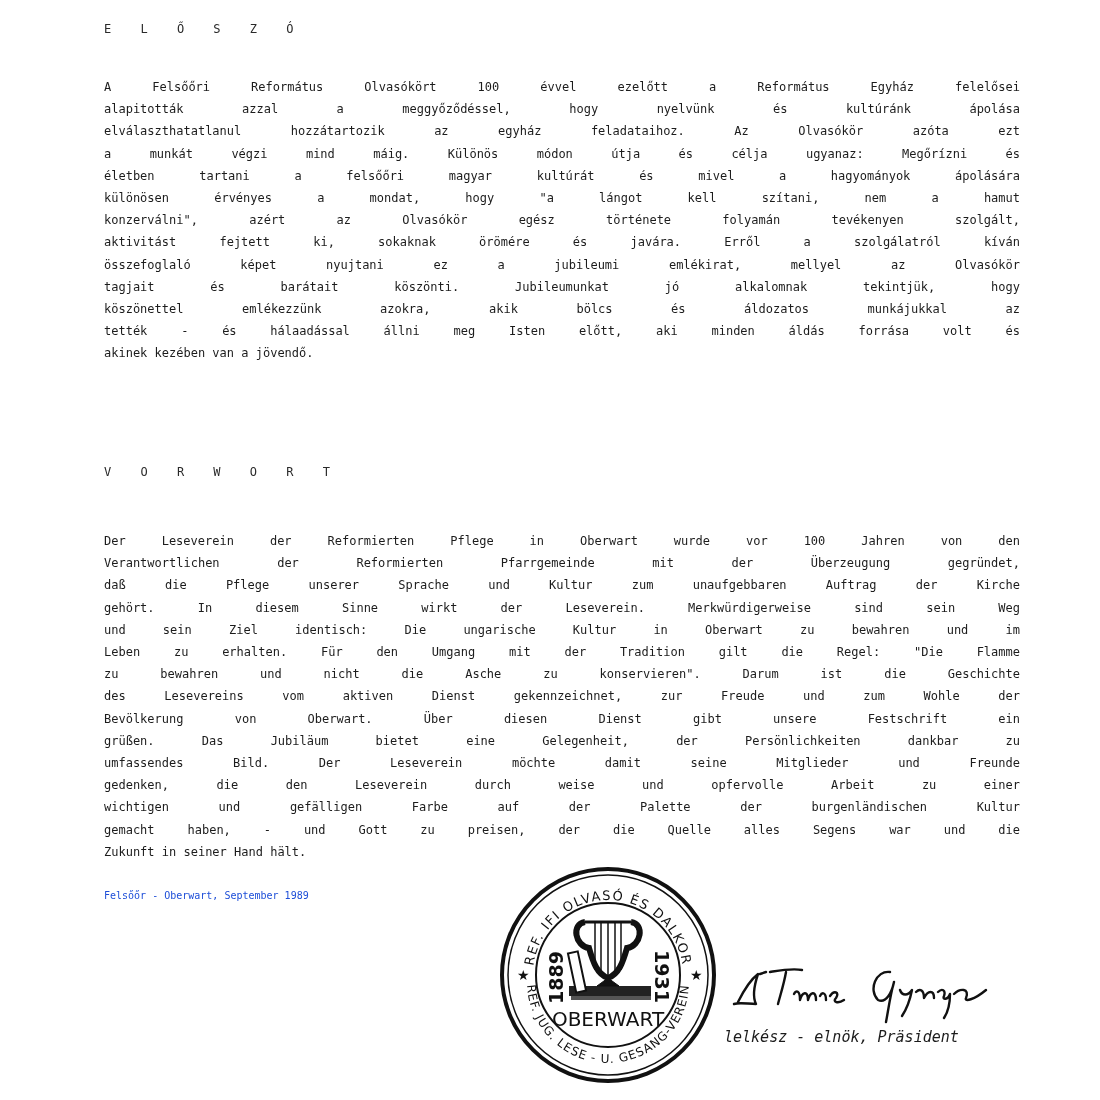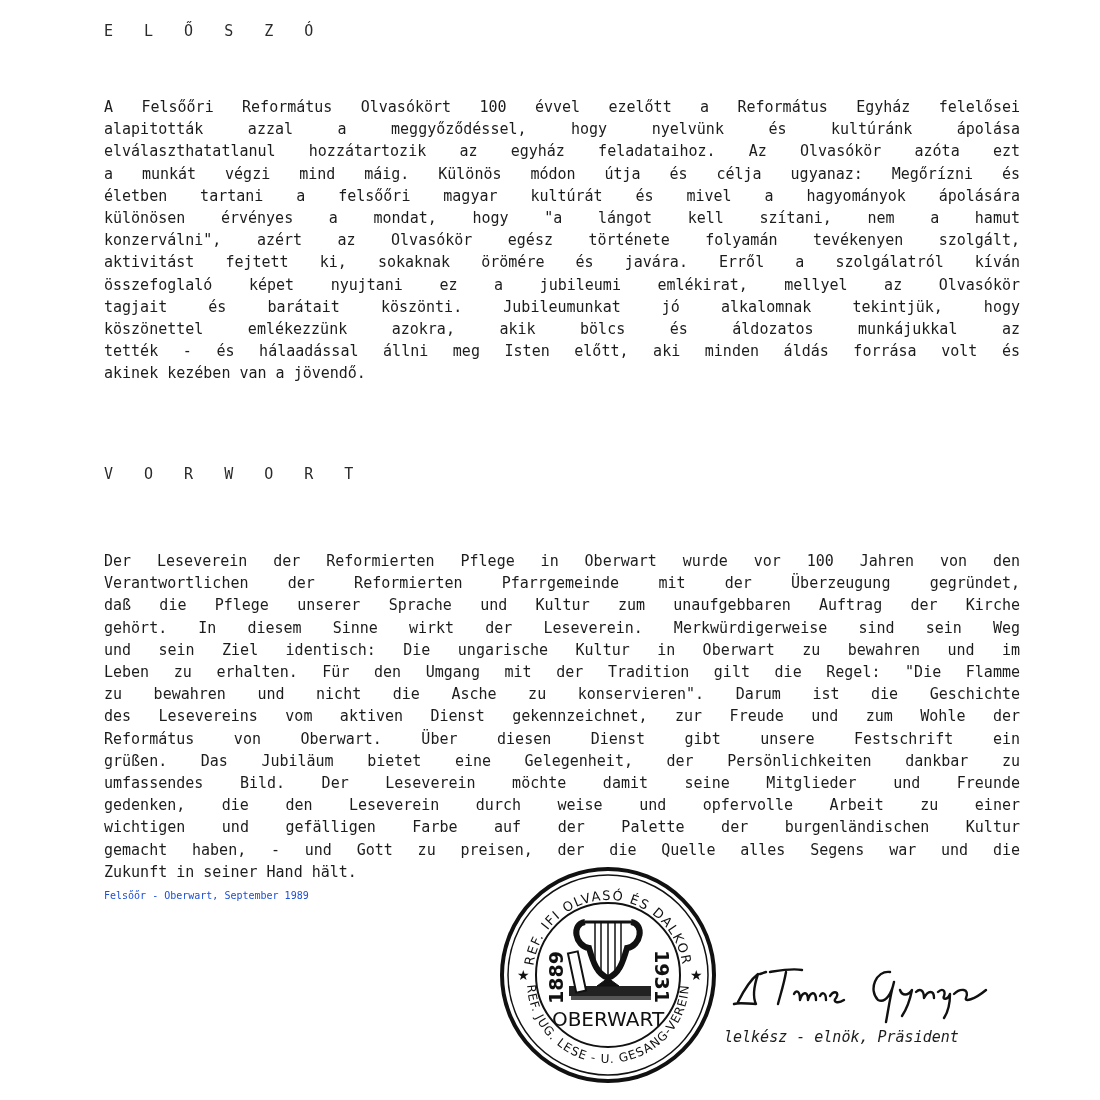--- a/index.html
+++ b/index.html
@@ -17,38 +17,37 @@
     }
     .page {
       position: absolute;
       left: 0; top: 0;
       width: 1100px;
       height: 1100px;
     }
     .heading {
       position: absolute;
       left: 104px;
-      font-size: 15px;
+      font-size: 12px;
       letter-spacing: 11px;
       color: #2a2a2a;
       font-weight: normal;
       text-align: right;
     }
     .heading.h1 { top: 22px; }
     .heading.h2 { top: 465px; }
     .para {
       position: absolute;
       left: 104px;
       width: 916px;
-      font-size: 15px;
+      font-size: 12px;
       line-height: 22.2px;
       text-align: justify;
       text-align-last: left;
       color: #1c1c1c;
-      margin-top: 20px;
     }
     .para .line {
       display: block;
       text-align: justify;
       text-align-last: justify;
       white-space: normal;
     }
     .para .line.last {
       text-align-last: left;
     }
@@ -111,21 +110,21 @@
 
   <div class="para de">
     <span class="line">Der Leseverein der Reformierten Pflege in Oberwart wurde vor 100 Jahren von den</span>
     <span class="line">Verantwortlichen der Reformierten Pfarrgemeinde mit der Überzeugung gegründet,</span>
     <span class="line">daß die Pflege unserer Sprache und Kultur zum unaufgebbaren Auftrag der Kirche</span>
     <span class="line">gehört. In diesem Sinne wirkt der Leseverein. Merkwürdigerweise sind sein Weg</span>
     <span class="line">und sein Ziel identisch: Die ungarische Kultur in Oberwart zu bewahren und im</span>
     <span class="line">Leben zu erhalten. Für den Umgang mit der Tradition gilt die Regel: "Die Flamme</span>
     <span class="line">zu bewahren und nicht die Asche zu konservieren". Darum ist die Geschichte</span>
     <span class="line">des Lesevereins vom aktiven Dienst gekennzeichnet, zur Freude und zum Wohle der</span>
-    <span class="line">Református von Oberwart. Über diesen Dienst gibt unsere Festschrift ein</span>
+    <span class="line">Bevölkerung von Oberwart. Über diesen Dienst gibt unsere Festschrift ein</span>
     <span class="line">grüßen. Das Jubiläum bietet eine Gelegenheit, der Persönlichkeiten dankbar zu</span>
     <span class="line">umfassendes Bild. Der Leseverein möchte damit seine Mitglieder und Freunde</span>
     <span class="line">gedenken, die den Leseverein durch weise und opfervolle Arbeit zu einer</span>
     <span class="line">wichtigen und gefälligen Farbe auf der Palette der burgenländischen Kultur</span>
     <span class="line">gemacht haben, - und Gott zu preisen, der die Quelle alles Segens war und die</span>
     <span class="line last">Zukunft in seiner Hand hält.</span>
   </div>
 
   <div class="dateline">Felsőőr - Oberwart, September 1989</div>
 

